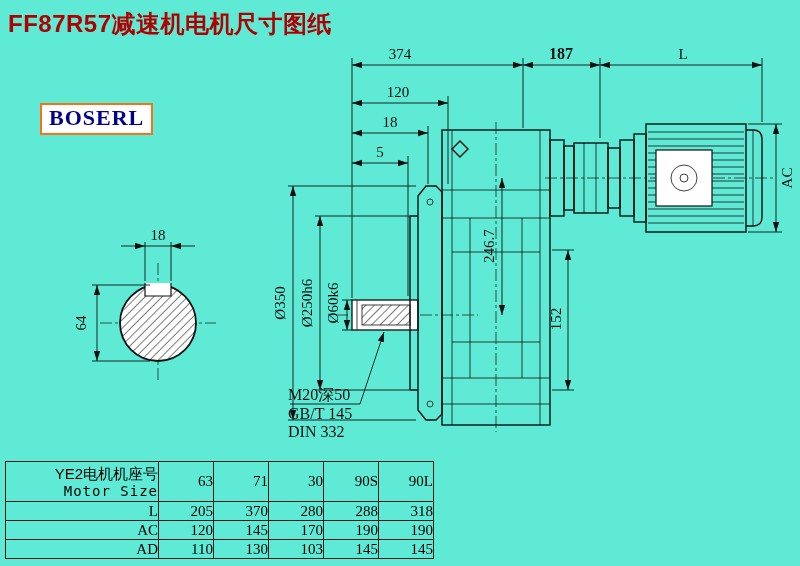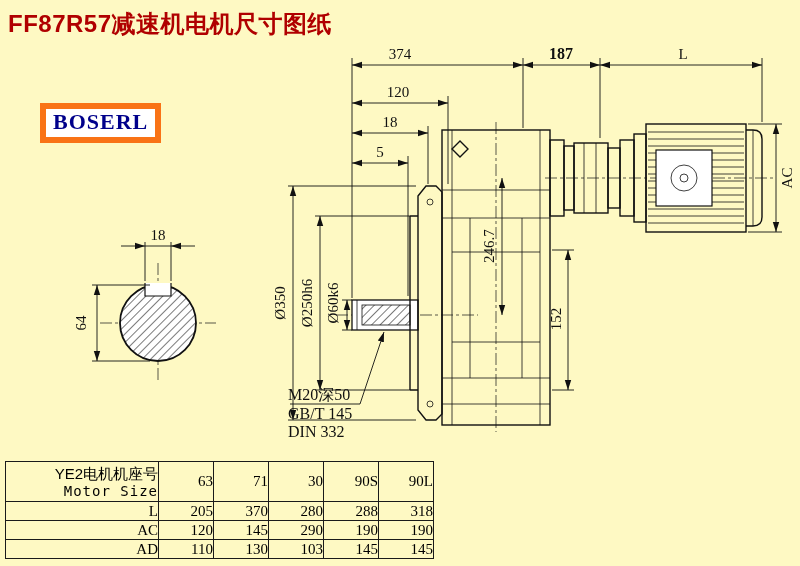--- a/index.html
+++ b/index.html
@@ -1,21 +1,21 @@
 <!DOCTYPE html>
 <html style="--title-red: #b00000; --logo-blue: #00008b;"><head>
 <meta charset="utf-8">
 <style>
   * { box-sizing: border-box; }
   html, body { margin:0; padding:0; background:#fff; }
-  .stage { position:relative; width:800px; height:566px; background:#fef9c3; overflow:hidden;
+  .stage { position:relative; width:800px; height:566px; background:#5eead4; overflow:hidden;
            font-family:"Liberation Sans", sans-serif; }
   .title { position:absolute; left:8px; top:8px; font-size:24px; font-weight:bold;
            color:var(--title-red,#b00000); letter-spacing:0.5px; white-space:nowrap; }
-  .logo { position:absolute; left:40px; top:103px; border:6px solid #f97316; background:#fff;
+  .logo { position:absolute; left:40px; top:103px; border:2px solid #f97316; background:#fff;
           padding:0 7px 2px 7px; font-family:"Liberation Serif", serif; font-size:22px;
           font-weight:bold; color:var(--logo-blue,#00008b); letter-spacing:1px; }
   svg.drawing { position:absolute; left:0; top:0; }
 
   .ol   { fill:none; stroke:#111; stroke-width:1.4; }
   .thin { fill:none; stroke:#111; stroke-width:0.8; }
   .dim  { fill:none; stroke:#111; stroke-width:0.9; }
   .cl   { fill:none; stroke:#111; stroke-width:0.7; stroke-dasharray:12 3 3 3; }
   .dt   { font-family:"Liberation Serif", serif; font-size:15px; fill:#111; text-anchor:middle; }
   .dt-b { font-weight:bold; font-size:16px; }
@@ -180,21 +180,21 @@
         <td>205</td>
         <td>370</td>
         <td>280</td>
         <td>288</td>
         <td>318</td>
       </tr>
       <tr>
         <td>AC</td>
         <td>120</td>
         <td>145</td>
-        <td>290</td>
+        <td>170</td>
         <td>190</td>
         <td>190</td>
       </tr>
       <tr>
         <td>AD</td>
         <td>110</td>
         <td>130</td>
         <td>103</td>
         <td>145</td>
         <td>145</td>

